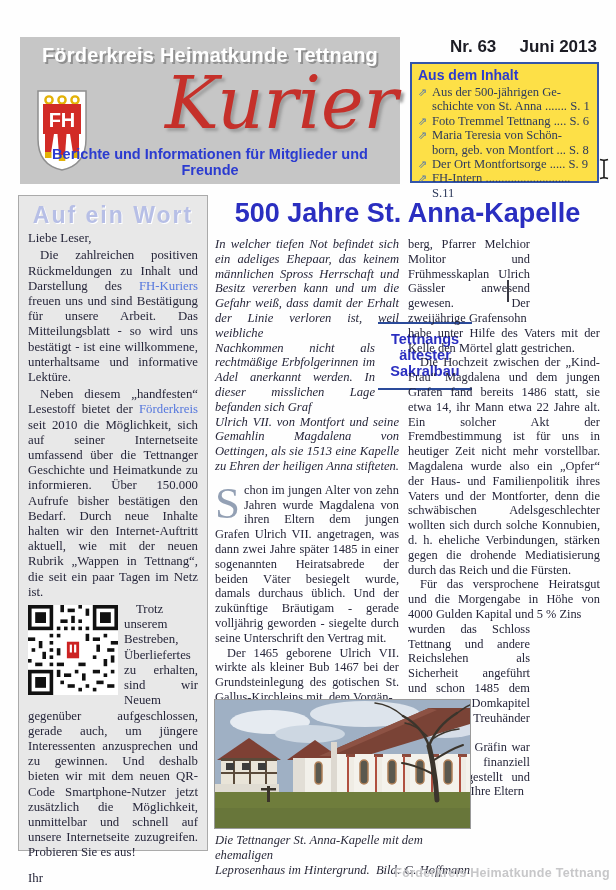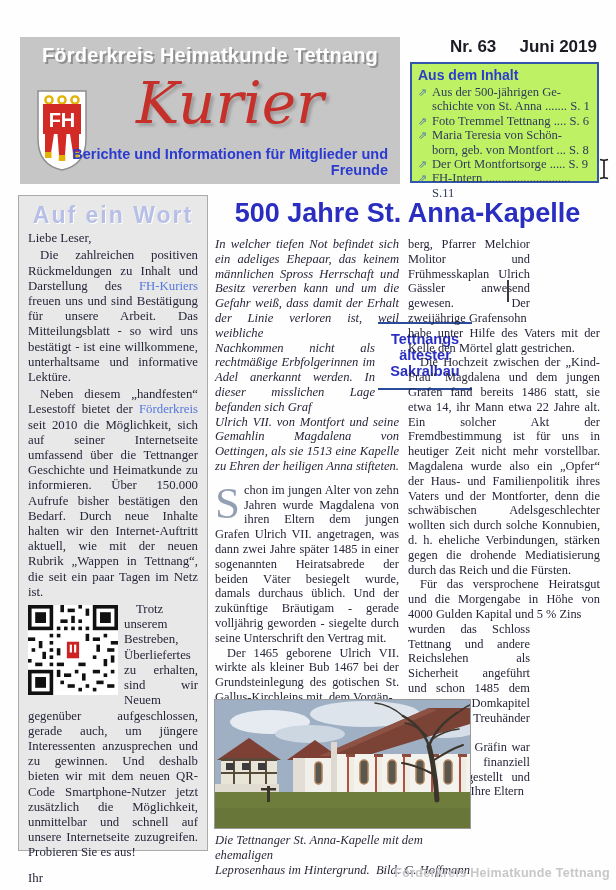--- a/index.html
+++ b/index.html
@@ -5,35 +5,35 @@
   html,body{margin:0;padding:0;background:#ffffff;}
   #page{position:relative;width:616px;height:890px;background:#fefefe;overflow:hidden;
         font-family:"Liberation Serif", serif;color:#26263a;}
 
   
   #masthead{position:absolute;left:20px;top:37px;width:380px;height:147px;background:#c6c6c6;}
   #org-title{position:absolute;left:0;top:7px;width:100%;text-align:center;
     font-family:"Liberation Sans", sans-serif;font-weight:bold;font-size:20px;color:#ffffff;
     text-shadow:2px 2px 0 #8f8f8f;letter-spacing:.2px;}
   #shield{position:absolute;left:15px;top:44px;}
-  #kurier{position:absolute;left:116px;top:22px;width:262px;text-align:left;
-    font-family:"DejaVu Serif", serif;font-style:italic;font-size:58px;line-height:88px;
+  #kurier{position:absolute;left:116px;top:22px;width:262px;text-align:right;
+    font-family:"DejaVu Serif", serif;font-style:italic;font-size:72px;line-height:88px;
     color:#c5302a;text-shadow:3px 3px 3px #9e9e9e;}
-  #masthead-sub{position:absolute;left:12px;bottom:6px;width:356px;text-align:right;
+  #masthead-sub{position:absolute;left:12px;bottom:6px;width:356px;text-align:center;
     font-family:"Liberation Sans", sans-serif;font-weight:bold;font-size:14.5px;color:#2b3bd0;}
 
   
   .issue{position:absolute;top:37px;font-family:"Liberation Sans", sans-serif;
     font-weight:bold;font-size:17px;color:#1c1c24;}
   #issue-no{left:413px;margin-left:37px;}
   #issue-date{right:19px;}
 
   
   #toc{position:absolute;left:410px;top:62px;width:189px;height:121px;box-sizing:border-box;
-    border:2px solid #3355aa;background:#bef264;padding:3px 5px 2px 6px;}
+    border:2px solid #3355aa;background:#fde047;padding:3px 5px 2px 6px;}
   #toc-title{font-family:"Liberation Sans", sans-serif;font-weight:bold;font-size:14px;
     color:#2b3bd0;margin-bottom:2px;}
   .toc-item{display:flex;align-items:flex-start;font-size:12.6px;line-height:14.4px;color:#2f3b5c;}
   .toc-bullet{width:14px;flex:0 0 14px;color:#5577aa;font-size:11px;line-height:14.4px;}
   .toc-text{flex:1;white-space:pre-line;}
 
   
   #editorial{position:absolute;left:18px;top:195px;width:190px;height:656px;box-sizing:border-box;
     background:#e8e8e8;border:1px solid #aaaaaa;padding:10px 9px 8px 9px;
     font-size:12.8px;line-height:15.2px;text-align:justify;}
@@ -102,21 +102,21 @@
         <rect x="10" y="71" width="6.5" height="6" fill="#e3b207"></rect>
         <rect x="23.8" y="74" width="6.5" height="6" fill="#e3b207"></rect>
         <rect x="37.8" y="71" width="6.5" height="6" fill="#e3b207"></rect>
       </svg>
     </div>
     <div id="kurier">Kurier</div>
     <div id="masthead-sub">Berichte und Informationen für Mitglieder und Freunde</div>
   </div>
 
   <div class="issue" id="issue-no">Nr. 63</div>
-  <div class="issue" id="issue-date">Juni 2019</div>
+  <div class="issue" id="issue-date">Juni 2013</div>
 
   <div id="toc">
     <div id="toc-title">Aus dem Inhalt</div>
     <div class="toc-item">
       <span class="toc-bullet">⇗</span>
       <span class="toc-text">Aus der 500-jährigen Ge-
 schichte von St. Anna ....... S. 1</span>
     </div>
     <div class="toc-item">
       <span class="toc-bullet">⇗</span>

